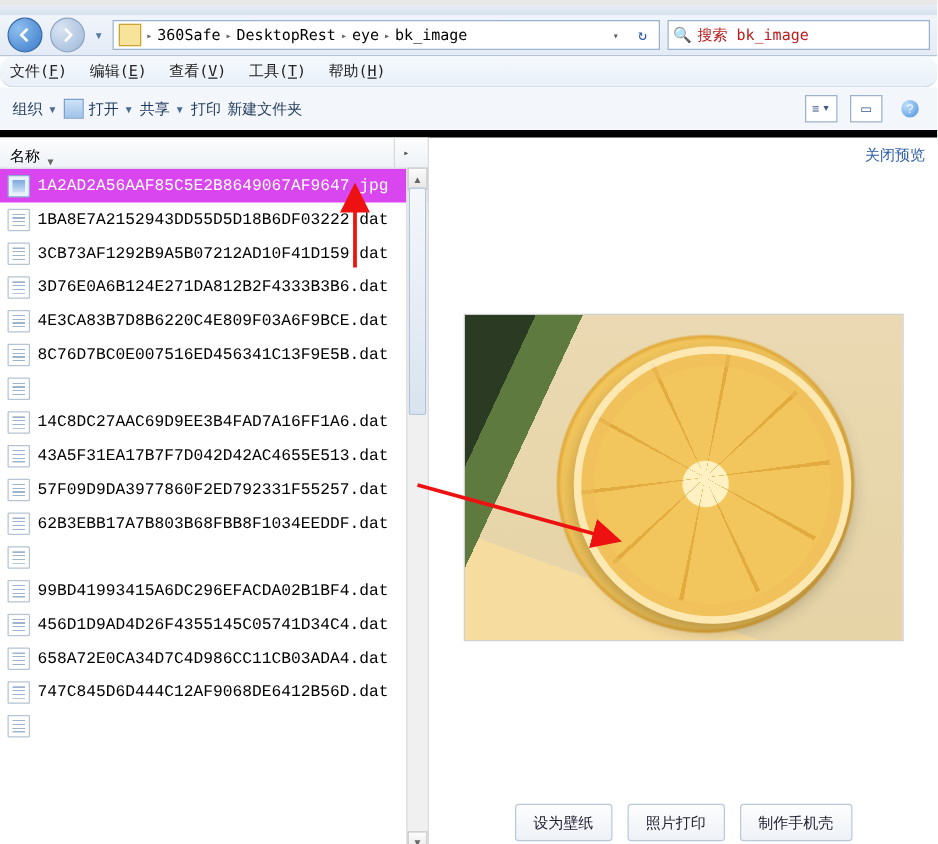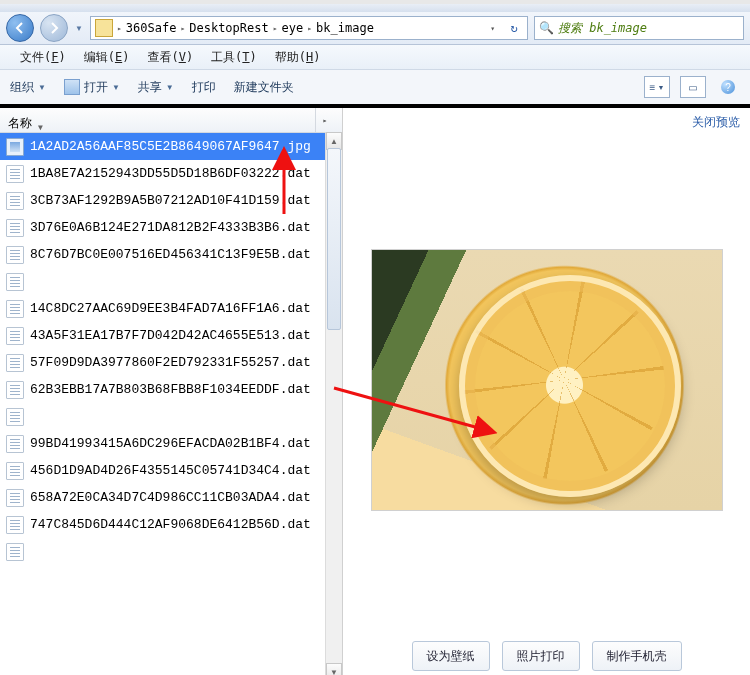--- a/index.html
+++ b/index.html
@@ -10,39 +10,39 @@
   .navbtn{width:26px;height:26px;border-radius:50%;background:radial-gradient(circle at 30% 30%,#8fbff0,#3a7bc8);border:1px solid #3466a5;display:flex;align-items:center;justify-content:center;color:#fff;font-size:14px;}
   .navbtn.fwd{background:radial-gradient(circle at 30% 30%,#d8e4f2,#9eb8d8);border-color:#8aa4c4;color:#5b7aa0;}
   .navdrop{width:10px;height:26px;display:flex;align-items:center;justify-content:center;color:#5a7aa4;font-size:8px;}
   .addressbar{flex:1;height:22px;background:#fff;border:1px solid #9bb1cc;display:flex;align-items:center;padding:0 4px;gap:4px;font-family:"SimSun",monospace;}
   .addr-icon{width:16px;height:16px;background:#f7e39a;border:1px solid #caa63a;display:flex;align-items:center;justify-content:center;font-size:9px;}
   .sep{color:#666;font-size:8px;}
   .addrdrop{color:#555;font-size:8px;padding:0 6px;}
   .refresh{width:18px;color:#2a5ca8;text-align:center;}
   .searchbox{width:200px;height:22px;background:#fff;border:1px solid #9bb1cc;display:flex;align-items:center;padding:0 4px;gap:4px;font-family:"SimSun",monospace;}
   .searchbox .mag{color:#6a88b0;}
-  .searchbox span.txt{color:#4d7c0f;font-style:italic;}
-  
-  .menubar{height:24px;background:linear-gradient(#f5f9fd,#e9f0f8);border-bottom:1px solid #cfd9e6;display:flex;align-items:center;gap:18px;padding:0 20px;font-family:"SimSun",monospace;}
+  .searchbox span.txt{color:#b91c1c;}
+  
+  .menubar{height:24px;background:linear-gradient(#f5f9fd,#e9f0f8);border-bottom:1px solid #cfd9e6;display:flex;align-items:center;gap:18px;padding:0 8px;font-family:"SimSun",monospace;border-radius:11px;}
   .menubar span{color:#222;}
   
-  .toolbar{height:34px;background:#f3f6fa;border-bottom:4px solid #000000;display:flex;align-items:center;gap:18px;padding:0 10px;}
+  .toolbar{height:34px;background:#f3f6fa;border-bottom:6px solid #000000;display:flex;align-items:center;gap:5px;padding:0 10px;}
   .tb-item{display:flex;align-items:center;gap:4px;color:#1e395b;}
   .tb-item .dd{font-size:8px;color:#4a6b95;}
   .tb-right{margin-left:auto;display:flex;align-items:center;gap:10px;}
   .viewbtn{width:24px;height:20px;border:1px solid #9bb1cc;background:#fff;display:flex;align-items:center;justify-content:center;font-size:10px;color:#3a5a85;}
   
   .main{display:flex;height:573px;}
   .left{width:342px;border-right:1px solid #d0d0d0;display:flex;flex-direction:column;position:relative;}
   .colhdr{height:24px;background:linear-gradient(#fdfdfd,#eef2f7);border-bottom:1px solid #d4d9e0;display:flex;align-items:flex-end;padding:0 8px;font-family:"SimSun",monospace;}
   .colhdr .dd{font-size:8px;color:#666;margin-left:6px;}
   .colhdr .sbspace{margin-left:auto;width:18px;height:100%;border-left:1px solid #d4d9e0;display:flex;align-items:center;justify-content:center;font-size:8px;color:#555;}
   .filelist{flex:1;overflow:hidden;font-family:"SimSun","Courier New",monospace;font-size:13px;line-height:1;}
   .row{display:flex;align-items:center;height:27px;padding:0 6px;gap:6px;color:#000;white-space:nowrap;}
-  .row.sel{background:#3b82f6;color:#fff;}
+  .row.sel{background:#d946ef;color:#fff;}
   .ficon{width:16px;height:16px;flex:0 0 16px;background:#fff;border:1px solid #b7c4d3;position:relative;border-radius:1px;}
   .ficon::after{content:"";position:absolute;left:3px;right:3px;top:3px;bottom:3px;background:repeating-linear-gradient(#9fb4cc 0 1px,transparent 1px 3px);}
   .ficon.img{background:#e9f1fb;border-color:#8aa9d0;}
   .ficon.img::after{background:linear-gradient(#7aa9e0,#cfe2f6);}
   .scrollbar{position:absolute;right:0;top:24px;bottom:0;width:16px;background:#f0f0f0;border-left:1px solid #dcdcdc;}
   .sb-btn{height:16px;background:linear-gradient(#fcfcfc,#e6e6e6);border:1px solid #c8c8c8;display:flex;align-items:center;justify-content:center;font-size:8px;color:#666;}
   .sb-track{position:absolute;top:16px;bottom:16px;left:0;right:0;}
   .sb-thumb{position:absolute;left:1px;right:1px;top:0;height:180px;background:linear-gradient(#f4f7fb,#d9e3ef);border:1px solid #b6c6da;border-radius:2px;}
   .sb-btn.dn{position:absolute;bottom:0;left:0;right:0;}
   
@@ -176,20 +176,24 @@
           <div class="row">
             <span class="ficon"></span>
             <span>3CB73AF1292B9A5B07212AD10F41D159.dat</span>
           </div>
           <div class="row">
             <span class="ficon"></span>
             <span>3D76E0A6B124E271DA812B2F4333B3B6.dat</span>
           </div>
           <div class="row">
             <span class="ficon"></span>
+            <span>4E3CA83B7D8B6220C4E809F03A6F9BCE.dat</span>
+          </div>
+          <div class="row">
+            <span class="ficon"></span>
             <span>8C76D7BC0E007516ED456341C13F9E5B.dat</span>
           </div>
           <div class="row">
             <span class="ficon"></span>
           </div>
           <div class="row">
             <span class="ficon"></span>
             <span>14C8DC27AAC69D9EE3B4FAD7A16FF1A6.dat</span>
           </div>
           <div class="row">

